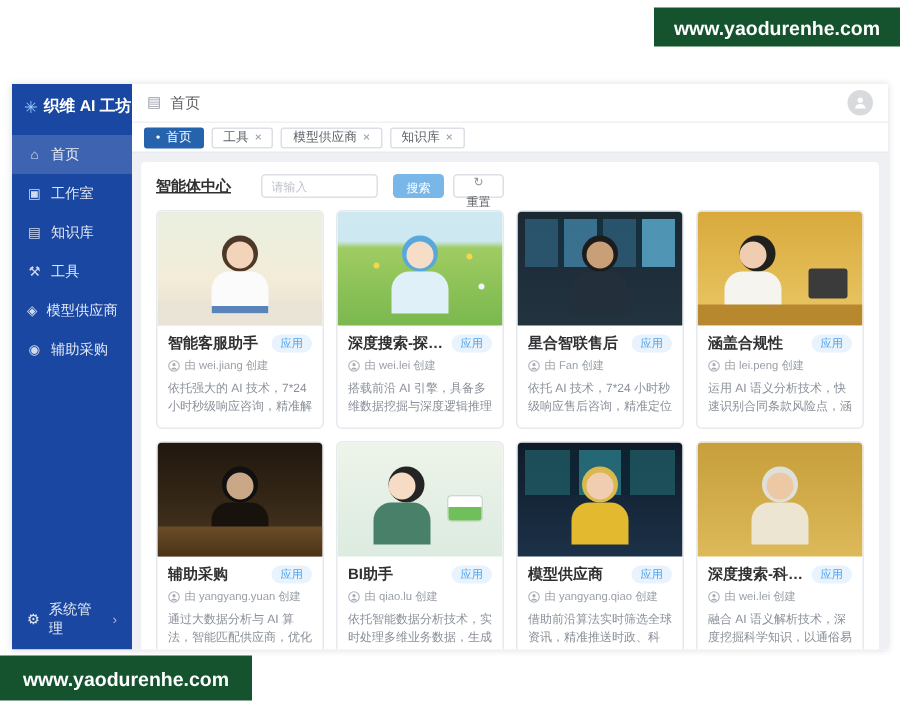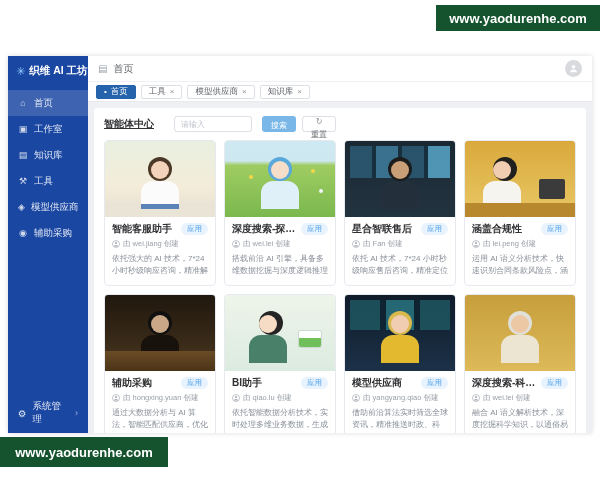--- a/index.html
+++ b/index.html
@@ -325,21 +325,21 @@
               <div class="crow1">
                 <span class="ctitle">辅助采购</span>
                 <span class="badge">应用</span>
               </div>
               <div class="cauthor">
                 <svg class="aicon" viewBox="0 0 16 16">
                   <circle cx="8" cy="8" r="7" fill="none" stroke="#a8adb5" stroke-width="1.4"></circle>
                   <circle cx="8" cy="6.2" r="2.1" fill="#a8adb5"></circle>
                     <path d="M3.8 12.8a4.5 4.5 0 0 1 8.4 0z" fill="#a8adb5"></path>
                 </svg>
-                <span>由 hongxing.yuan 创建</span>
+                <span>由 yangyang.yuan 创建</span>
               </div>
               <div class="cdesc">通过大数据分析与 AI 算法，智能匹配供应商，优化采购流程，实时监控价格波动，助力企业降本增效。</div>
             </div>
           </div>
 
           <div class="card">
             <div class="cimg i6">
               <div class="fig hair"></div>
               <div class="fig head"></div>
               <div class="fig torso"></div>

